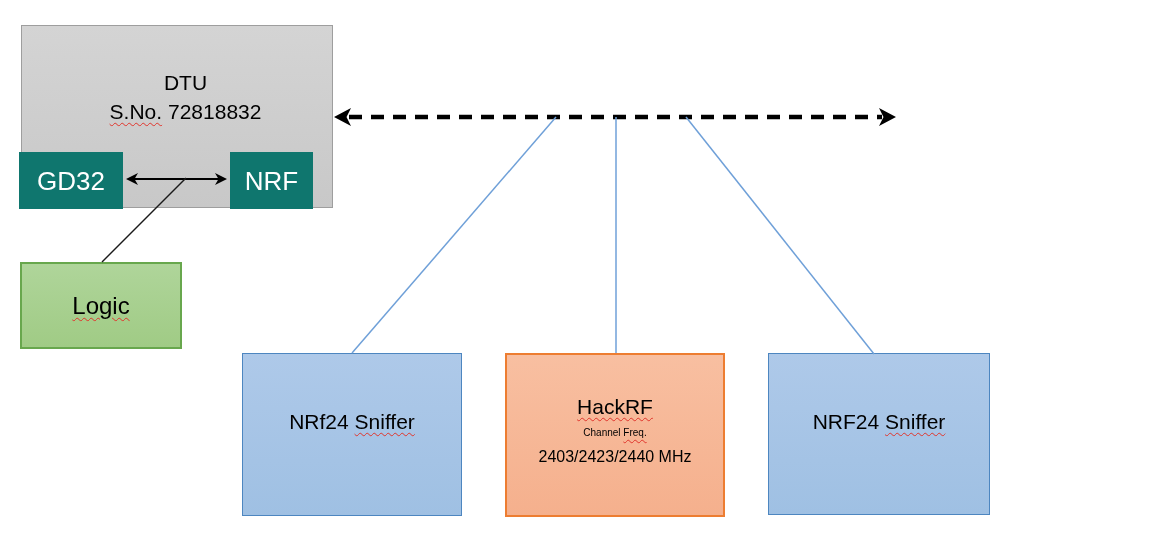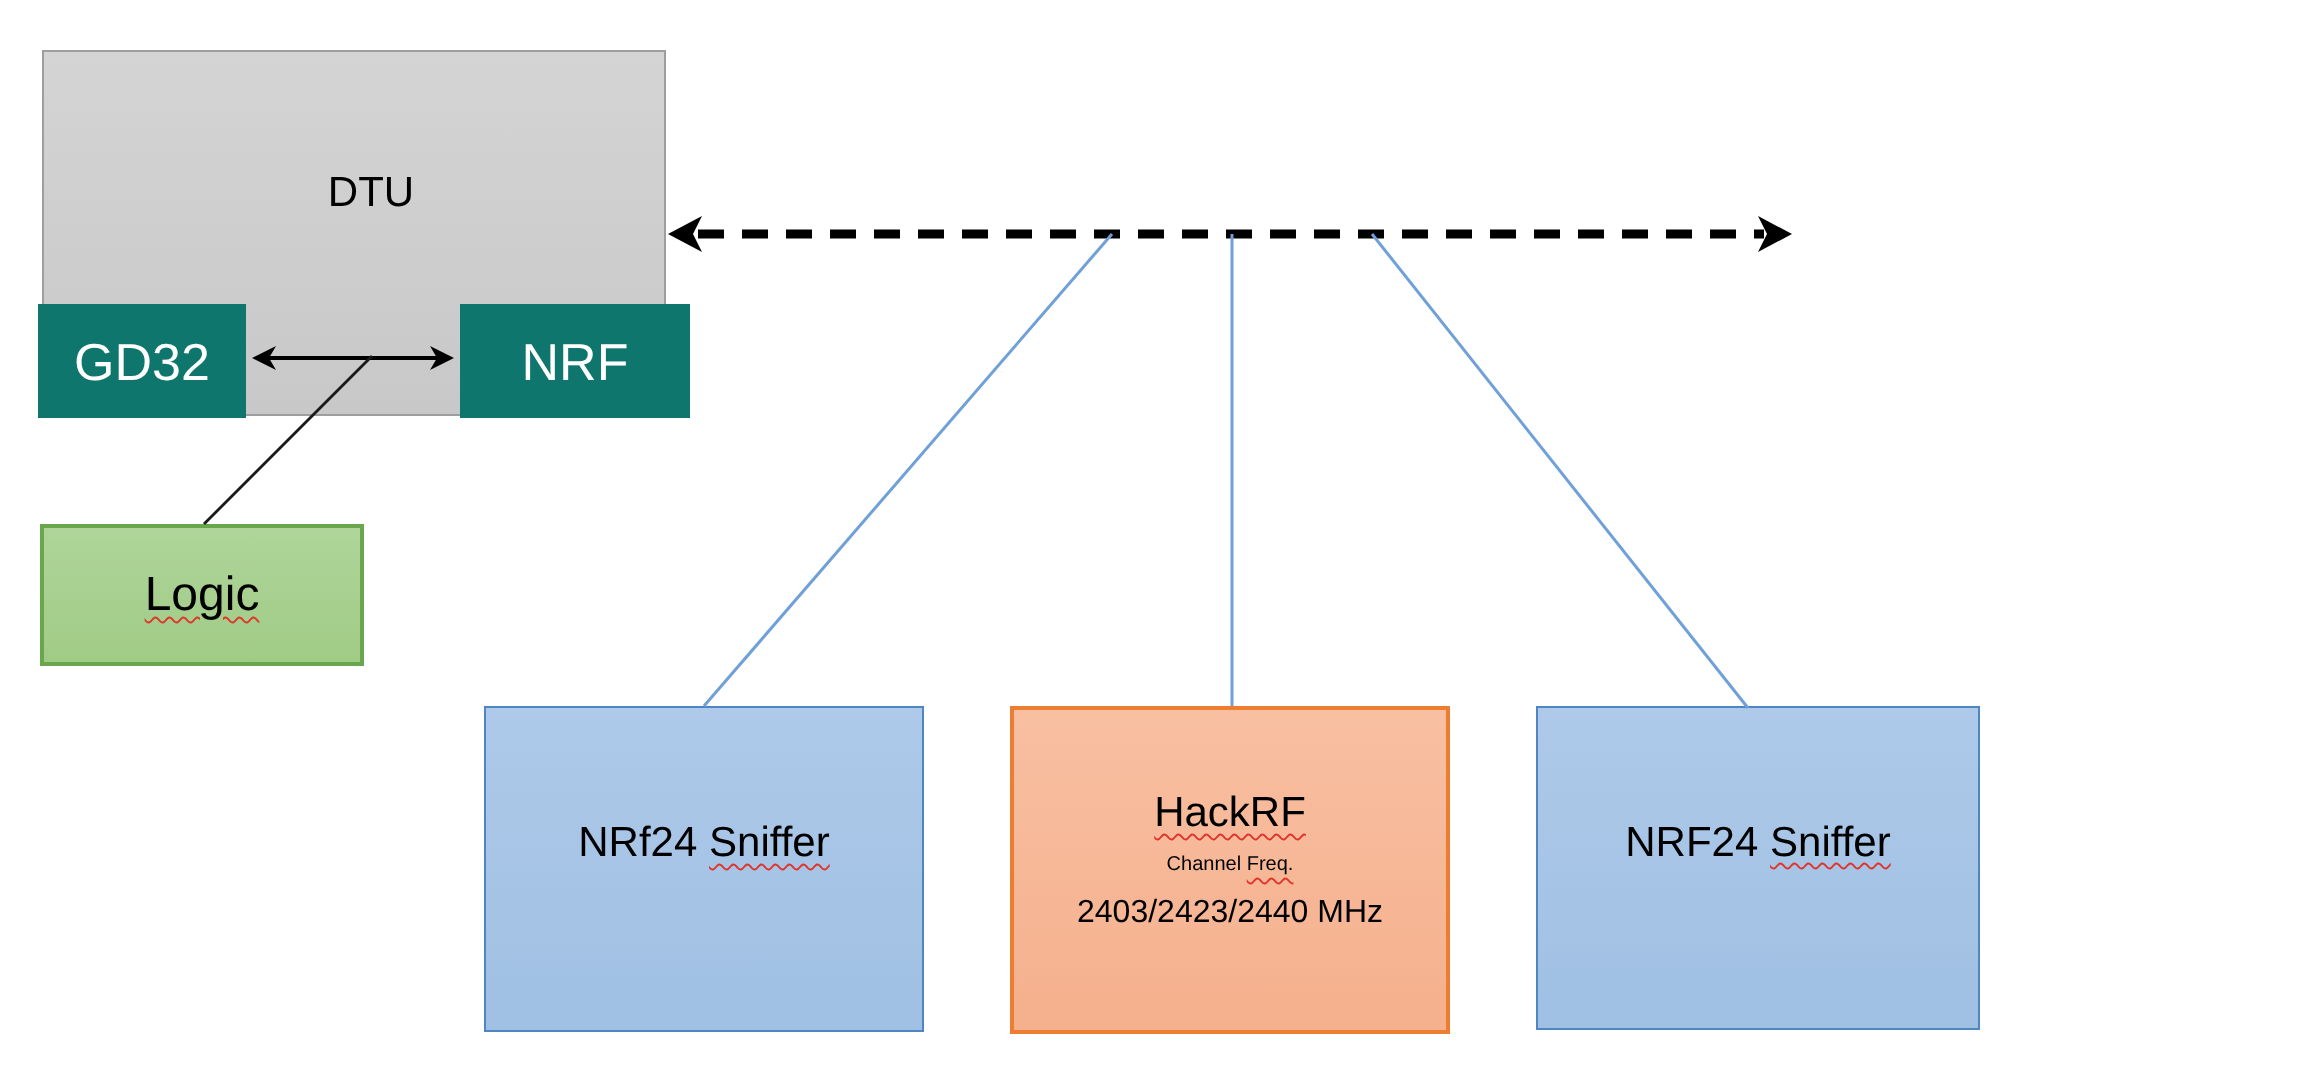--- a/index.html
+++ b/index.html
@@ -26,31 +26,34 @@
   .sp{margin-left:0.28em;}
   #wires{position:absolute;left:0;top:0;width:1157px;height:543px;pointer-events:none;}
 </style>
 </head>
 <body>
 
 <div id="canvas">
 
   <div class="box gray t21" style="left:21px;top:25px;width:312px;height:183px;padding-bottom:40px;padding-left:17px;">
     <div><span>DTU</span></div>
+    <div>
+      <span class="squig">S.No.</span><span class="sp">72818832</span>
+    </div>
   </div>
 
   <div class="box black t26" style="left:19px;top:152px;width:104px;height:57px;">
     <span>GD32</span>
   </div>
 
-  <div class="box black t26" style="left:230px;top:152px;width:115px;height:57px;">
+  <div class="box black t26" style="left:230px;top:152px;width:83px;height:57px;">
     <span>NRF</span>
   </div>
 
-  <div class="box green t24" style="left:20px;top:262px;width:162px;height:71px;">
+  <div class="box green t24" style="left:20px;top:262px;width:162px;height:87px;">
     <span class="squig">Logic</span>
   </div>
 
 
   <div class="box blue sniff" style="left:242px;top:353px;width:220px;height:163px;padding-bottom:26px;">
     <div>
       <span>NRf24</span><span class="squig sp">Sniffer</span>
     </div>
   </div>
 

